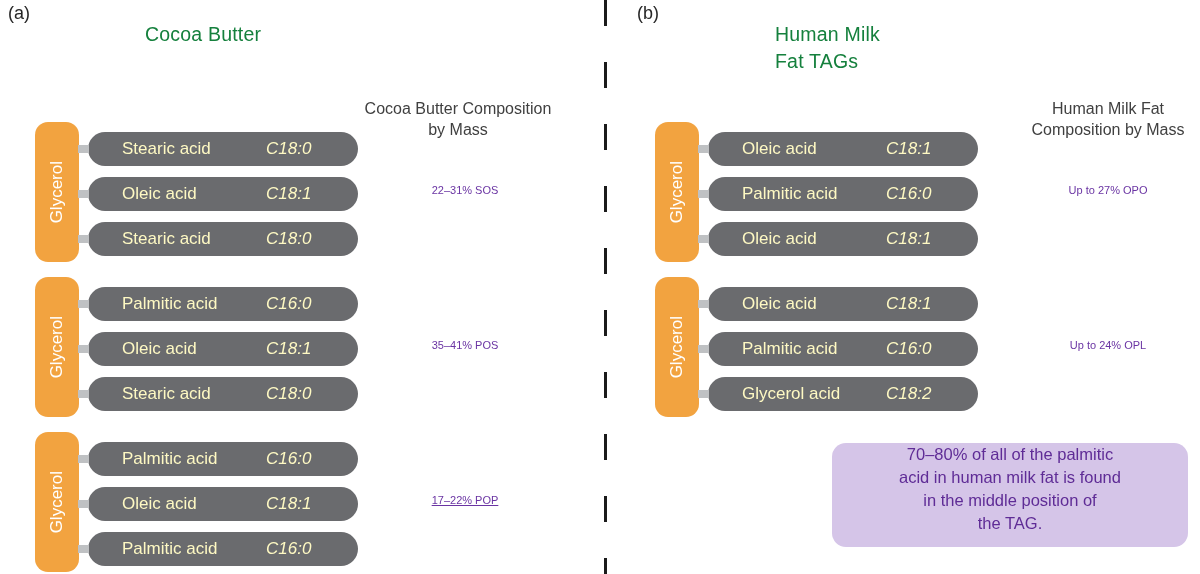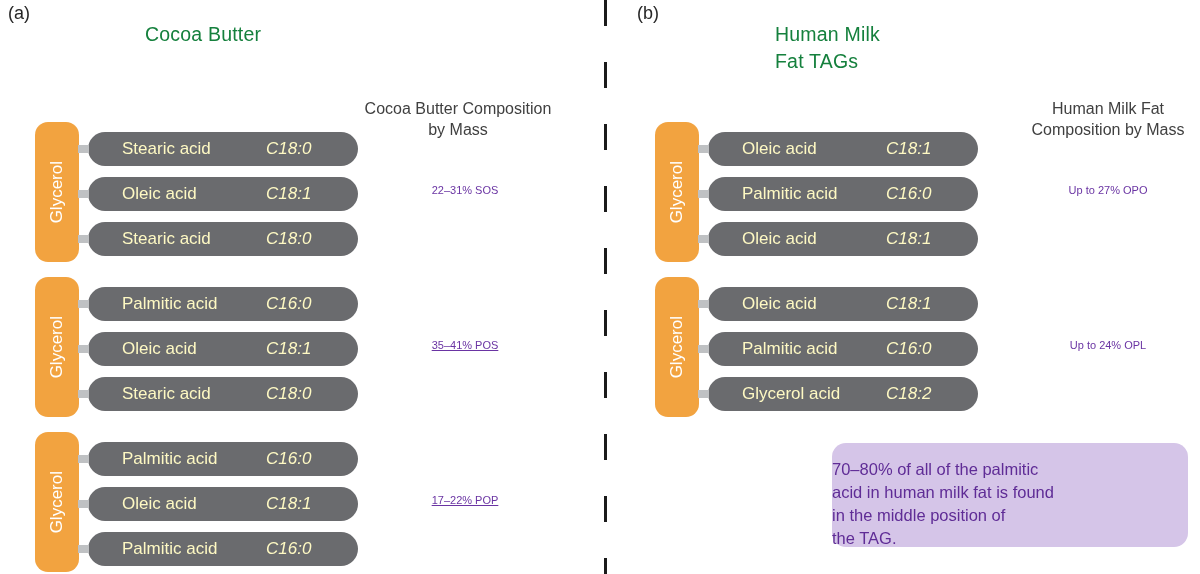--- a/index.html
+++ b/index.html
@@ -37,22 +37,22 @@
     position:relative; width:270px; height:34px; background:#6A6B6E; border-radius:17px;
     color:#fef9c3; display:flex; align-items:center; font-size:17px;
   }
   .stub { position:absolute; left:-10px; top:13px; width:11px; height:8px; background:#BFC1C3; }
   .fa-name { padding-left:34px; flex:1; }
   .fa-c { width:92px;font-style:italic; }
   .pct { position:absolute; text-align:center; font-size:11px; color:#6A34A3; }
   .note {
     position:absolute; left:832px; top:443px; width:356px; height:104px;
     background:#D5C5E8; border-radius:14px; color:#5F2C96;
-    text-align:left; font-size:16.5px; line-height:23px;
-    padding-top:15px; box-sizing:border-box;
+    text-align:center; font-size:16.5px; line-height:23px;
+    padding-top:0; box-sizing:border-box;
   }
 </style>
 </head>
 <body>
 
 <div class="canvas">
   <div class="divider"></div>
 
   <div class="panel-label label-a">(a)</div>
   <div class="panel-title title-a">
@@ -200,17 +200,17 @@
   </div>
 </div>
 
   <div class="note" id="note-box">
       <div>70–80% of all of the palmitic</div>
       <div>acid in human milk fat is found</div>
       <div>in the middle position of</div>
       <div>the TAG.</div>
     </div>
 <div class="pct" style="left: 350px; width: 230px; top: 184px;">22–31% SOS</div>
-    <div class="pct" style="left: 350px; width: 230px; top: 339px; text-decoration: underline;">35–41% POS</div>
+    <div class="pct" style="left: 350px; width: 230px; top: 339px;">35–41% POS</div>
     <div class="pct" style="left: 350px; width: 230px; top: 494px; text-decoration: underline;">17–22% POP</div>
     <div class="pct" style="left: 1010px; width: 196px; top: 184px;">Up to 27% OPO</div>
     <div class="pct" style="left: 1010px; width: 196px; top: 339px;">Up to 24% OPL</div>
   </div>
 
 </body></html>

